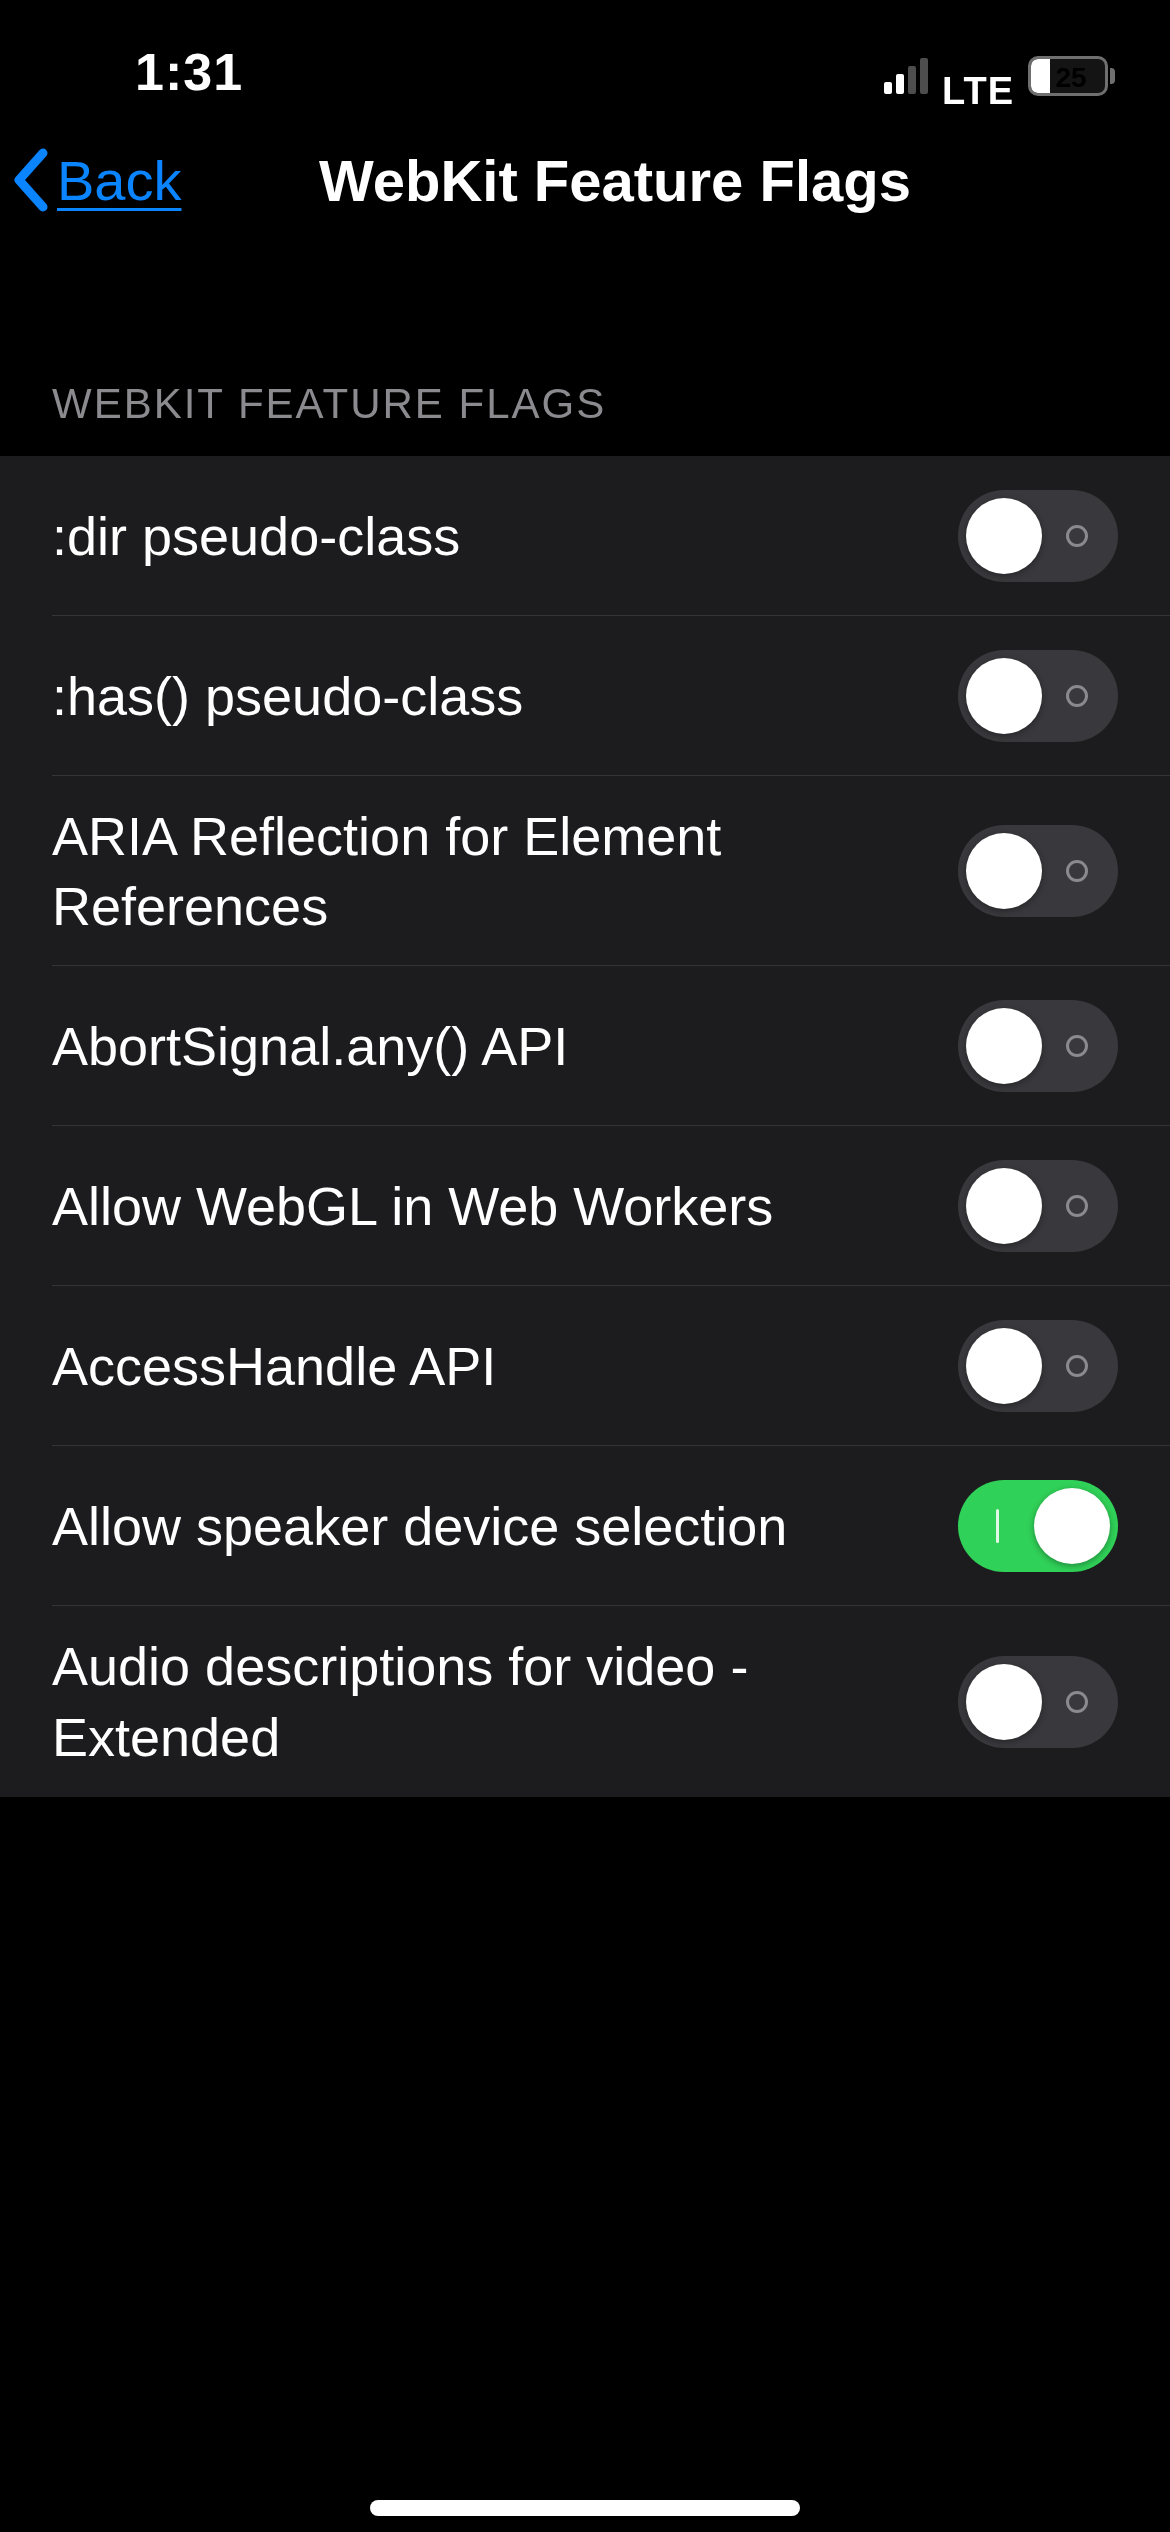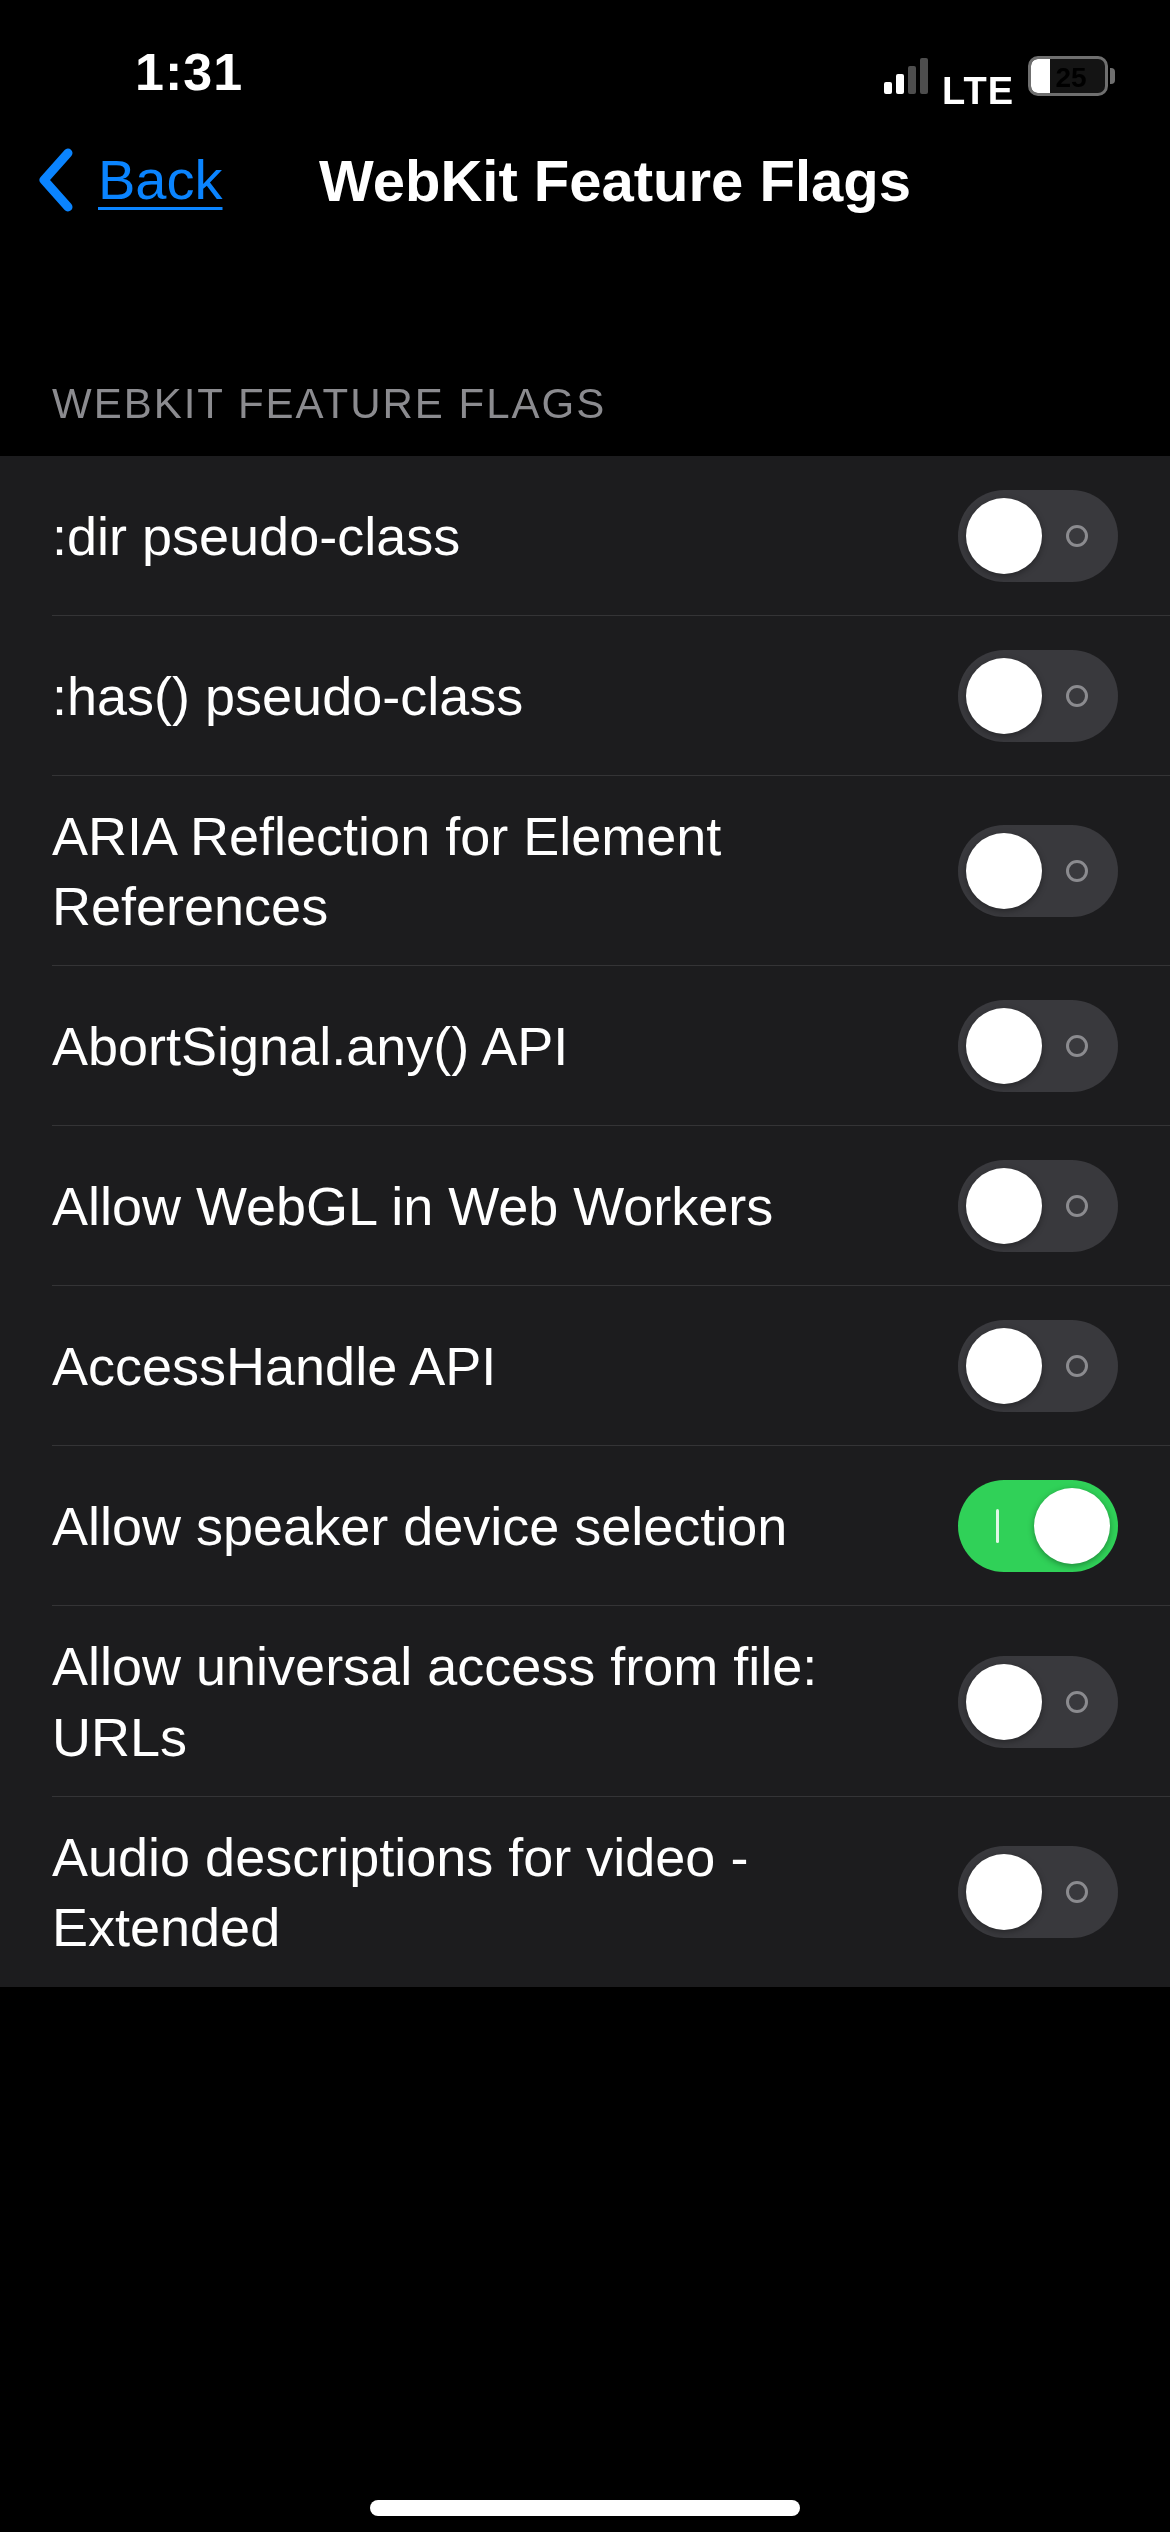--- a/index.html
+++ b/index.html
@@ -102,25 +102,26 @@
     
     .nav-bar {
       height: 160px;
       width: 100%;
       position: relative;
       display: flex;
       align-items: center;
     }
     .back-button {
       position: absolute;
-      left: 36px;
+      left: 11px;
       top: 50%;
       transform: translateY(-50%);
       display: flex;
-      gap: 22px;
+      align-items: center;
+      gap: 6px;
       color: #0a84ff;
       font-size: 56px;
     }
     .back-chevron svg { display: block; }
     .back-label {
       text-decoration: underline;
       text-underline-offset: 8px;
       text-decoration-thickness: 3px;
     }
     .nav-title {
@@ -305,27 +306,20 @@
       </div>
     </div>
     <div class="row">
       <div class="row-label">Allow speaker device selection</div>
       <div class="toggle on">
         <div class="knob"></div>
         <div class="on-indicator"></div>
       </div>
     </div>
     <div class="row">
-      <div class="row-label">Allow universal access from file: URLs</div>
-      <div class="toggle off">
-        <div class="knob"></div>
-        <div class="off-indicator"></div>
-      </div>
-    </div>
-    <div class="row">
       <div class="row-label">Audio descriptions for video - Extended</div>
       <div class="toggle off">
         <div class="knob"></div>
         <div class="off-indicator"></div>
       </div>
     </div>
   </div>
 
 <div class="home-indicator"></div>
 

